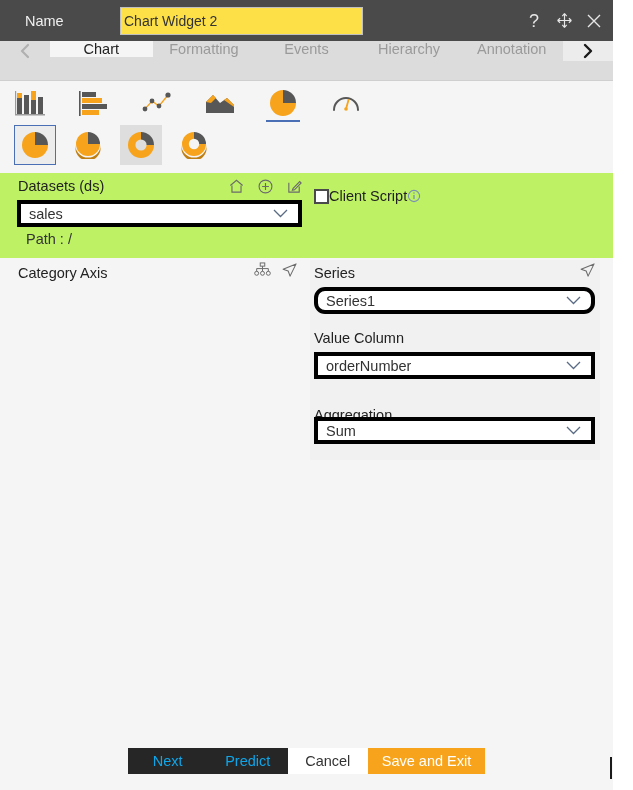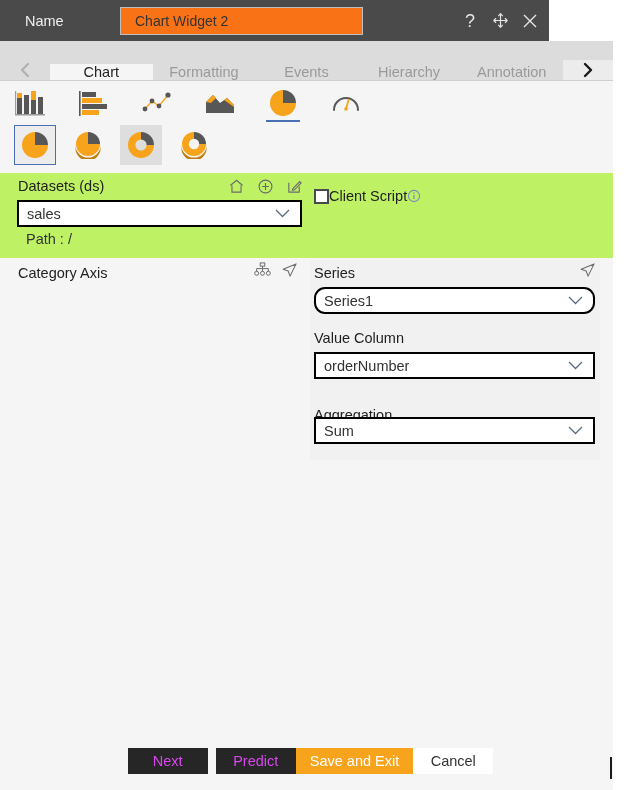--- a/index.html
+++ b/index.html
@@ -11,58 +11,58 @@
   }
   #app {
     position: relative;
     width: 633px; height: 790px;
     background: #ffffff;
   }
 
   
   .titlebar {
     position: absolute; left: 0; top: 0;
-    width: 549px; height: 41px;
+    width: 613px; height: 41px;
     background: #4a4a4a;
     display: flex; align-items: center;
   }
   .title-label {
     color: #f0f0f0;
     font-size: 14.5px;
     margin-left: 25px;
     width: 95px;
   }
   .name-input {
     width: 243px; height: 28px;
-    background: #f97316;
+    background: #fde047;
     border: 1px solid #bfbfbf;
     font-family: "Liberation Sans", sans-serif;
     font-size: 14px;
     color: #333;
-    padding: 0 14px;
+    padding: 0 3px;
     outline: none;
   }
   .title-actions {
     position: absolute; right: 9px; top: 0;
     height: 41px; display: flex; align-items: center; gap: 10px;
   }
   .tb-icon {
     color: #e6e6e6; font-size: 18px; line-height: 1;
     cursor: pointer; display: inline-flex;
     align-items: center; justify-content: center;
     width: 20px; height: 20px;
   }
   .tb-icon svg { display: block; }
 
   
   .tabbar {
     position: absolute; left: 0; top: 41px;
     width: 613px; height: 40px;
     background: #dcdcdc;
-    display: flex; align-items: flex-end;
+    display: flex; align-items: flex-start;
     border-bottom: 1px solid #cfcfcf;
   }
   .tab-arrow {
     width: 50px; display: flex; align-items: center; justify-content: center;
     cursor: pointer;
   }
   .tab-arrow.left svg { stroke: #b0b0b0; }
   .tab-arrow.right { background: #ececec; }
   .tab-arrow.right svg { stroke: #1a1a1a; }
   .tabs { flex: 1; display: flex; align-items: stretch; }
@@ -120,21 +120,21 @@
     position: absolute; left: 18px; top: 5px;
     font-size: 14.5px; color: #222;
   }
   .ds-actions {
     position: absolute; left: 228px; top: 5px;
     display: flex; gap: 12px; align-items: center;
   }
   .ds-act { cursor: pointer; display: inline-flex; }
   .select {
     background: #ffffff;
-    border: 2px solid #000000;
+    border: 4px solid #000000;
     height: 27px;
     display: flex; align-items: center;
     position: relative;
     cursor: pointer;
   }
   .select .val {
     font-size: 14.5px; color: #333; padding-left: 8px;
     white-space: nowrap; overflow: hidden;
   }
   .select .chev {
@@ -200,21 +200,21 @@
     gap: 0px; padding-top: 7px;
   }
   .btn {
     height: 26px; min-width: 80px;
     font-size: 14.5px;
     display: flex; align-items: center; justify-content: center;
     cursor: pointer; border: none;
     font-family: "Liberation Sans", sans-serif;
     padding: 0 14px;
   }
-  .btn.dark { background: #262626; color: #d946ef; margin-left: 8px; }
+  .btn.dark { background: #262626; color: #0ea5e9; }
   .btn.light { background: #ffffff; color: #333333; }
   .btn.accent { background: #f7a31b; color: #ffffff; }
 
   .resize-mark {
     position: absolute; left: 610px; top: 757px;
     width: 2px; height: 22px; background: #1a1a1a;
   }
   .rightgap {
     position: absolute; left: 613px; top: 0;
     width: 20px; height: 790px; background: #ffffff;
@@ -495,19 +495,19 @@
         <svg width="17" height="11" viewBox="0 0 17 11" fill="none" stroke="#5a6b86" stroke-width="1.3">
           <path d="M2 2 L8.5 8.5 L15 2"></path>
         </svg>
       </span>
     </div>
   </div>
 
   <div class="footer">
     <button class="btn dark">Next</button>
     <button class="btn dark">Predict</button>
+    <button class="btn light">Cancel</button>
     <button class="btn accent">Save and Exit</button>
-    <button class="btn light">Cancel</button>
   </div>
 
   <div class="resize-mark"></div>
 
 </div>
 
 </body></html>

